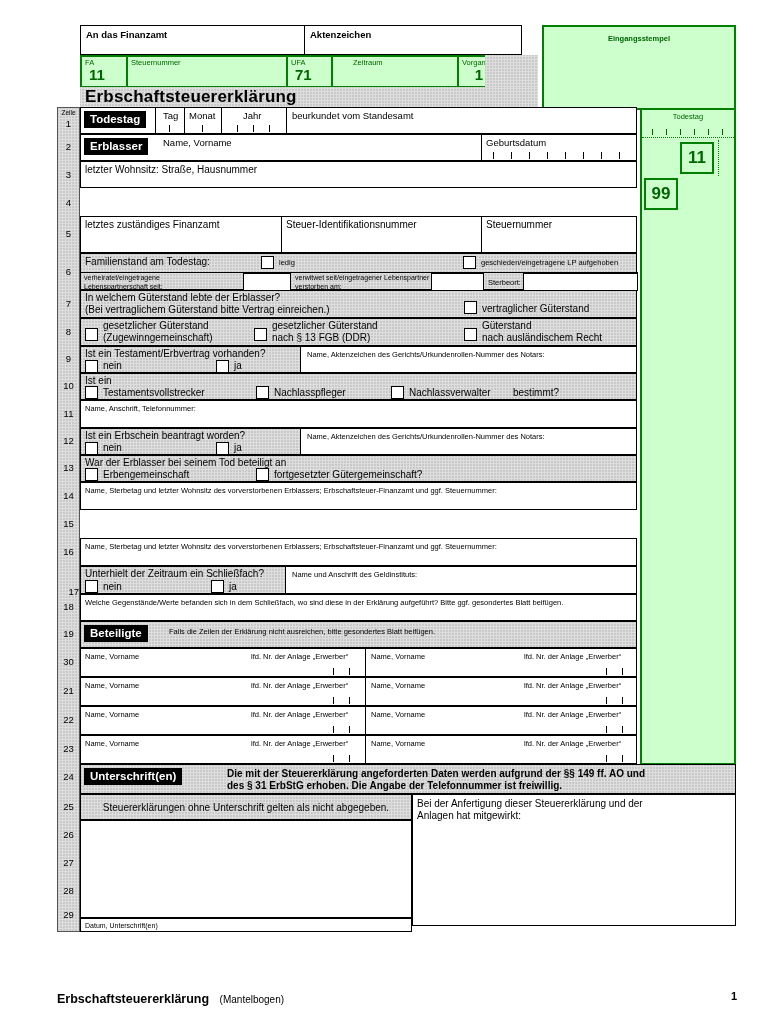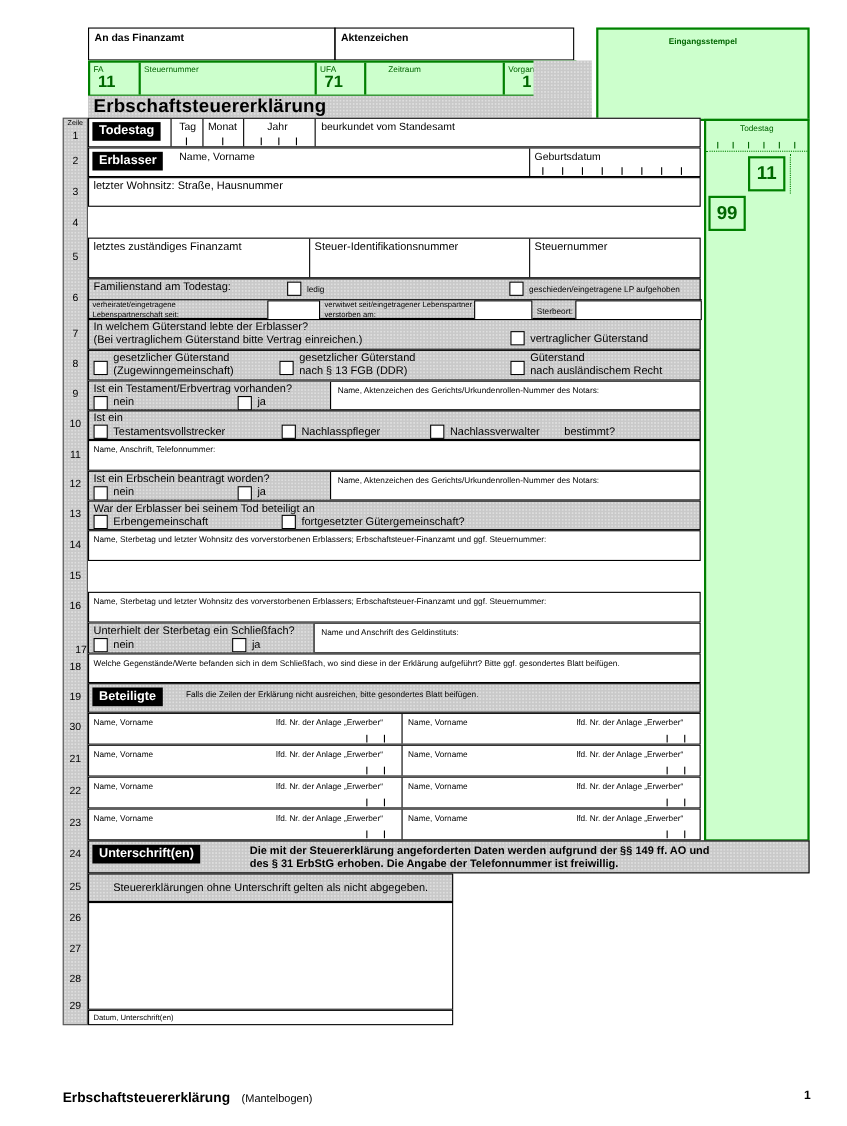--- a/index.html
+++ b/index.html
@@ -254,21 +254,21 @@
       <span class="sm" style="left:4px;top:3px;">Name, Sterbetag und letzter Wohnsitz des vorverstorbenen Erblassers; Erbschaftsteuer-Finanzamt und ggf. Steuernummer:</span>
     </div>
 
 
     <div class="row" style="top:431px;width:557px;height:28px;">
       <span class="sm" style="left:4px;top:3px;">Name, Sterbetag und letzter Wohnsitz des vorverstorbenen Erblassers; Erbschaftsteuer-Finanzamt und ggf. Steuernummer:</span>
     </div>
 
     <div class="row" style="top:459px;width:557px;height:28px;">
       <div class="abs stipple" style="left:0;top:0;width:205px;height:100%;border-right:1px solid #000;box-sizing:border-box;">
-        <span class="lbl" style="left:4px;top:1px;">Unterhielt der Sterbetag ein Schließfach?</span>
+        <span class="lbl" style="left:4px;top:1px;">Unterhielt der Zeitraum ein Schließfach?</span>
         <span class="cb" style="left:4px;top:13px;"></span>
         <span class="lbl" style="left:22px;top:14px;">nein</span>
         <span class="cb" style="left:130px;top:13px;"></span>
         <span class="lbl" style="left:148px;top:14px;">ja</span>
       </div>
       <span class="sm" style="left:211px;top:3px;">Name und Anschrift des Geldinstituts:</span>
     </div>
 
     <div class="row gray" style="top:514px;width:557px;height:27px;">
       <span class="blackbox" style="left:3px;top:3px;">Beteiligte</span>
@@ -332,20 +332,23 @@
 
     <div class="row gray" style="top:687px;width:332px;height:26px;text-align:center;">
       <span style="font-size:10px;line-height:26px;">Steuererklärungen ohne Unterschrift gelten als nicht abgegeben.</span>
     </div>
 
     <div class="row" style="top:713px;width:332px;height:98px;"></div>
     <div class="row" style="top:811px;width:332px;height:14px;">
       <span class="sm" style="left:4px;top:2px;font-size:7px;">Datum, Unterschrift(en)</span>
     </div>
 
+    <div class="row" style="left:332px;top:687px;width:324px;height:132px;border:1.5px solid #000;">
+      <span class="lblw" style="left:4px;top:3px;width:260px;">Bei der Anfertigung dieser Steuererklärung und der Anlagen hat mitgewirkt:</span>
+    </div>
 
   </div>
 
   <div class="abs" style="left:57px;top:989px;width:680px;">
     <span style="font-size:12.5px;font-weight:bold;">Erbschaftsteuererklärung</span>
     <span style="font-size:10px;margin-left:6px;">(Mantelbogen)</span>
     <span style="position:absolute;right:0;top:1px;font-size:11px;font-weight:bold;">1</span>
   </div>
 
 </div>

